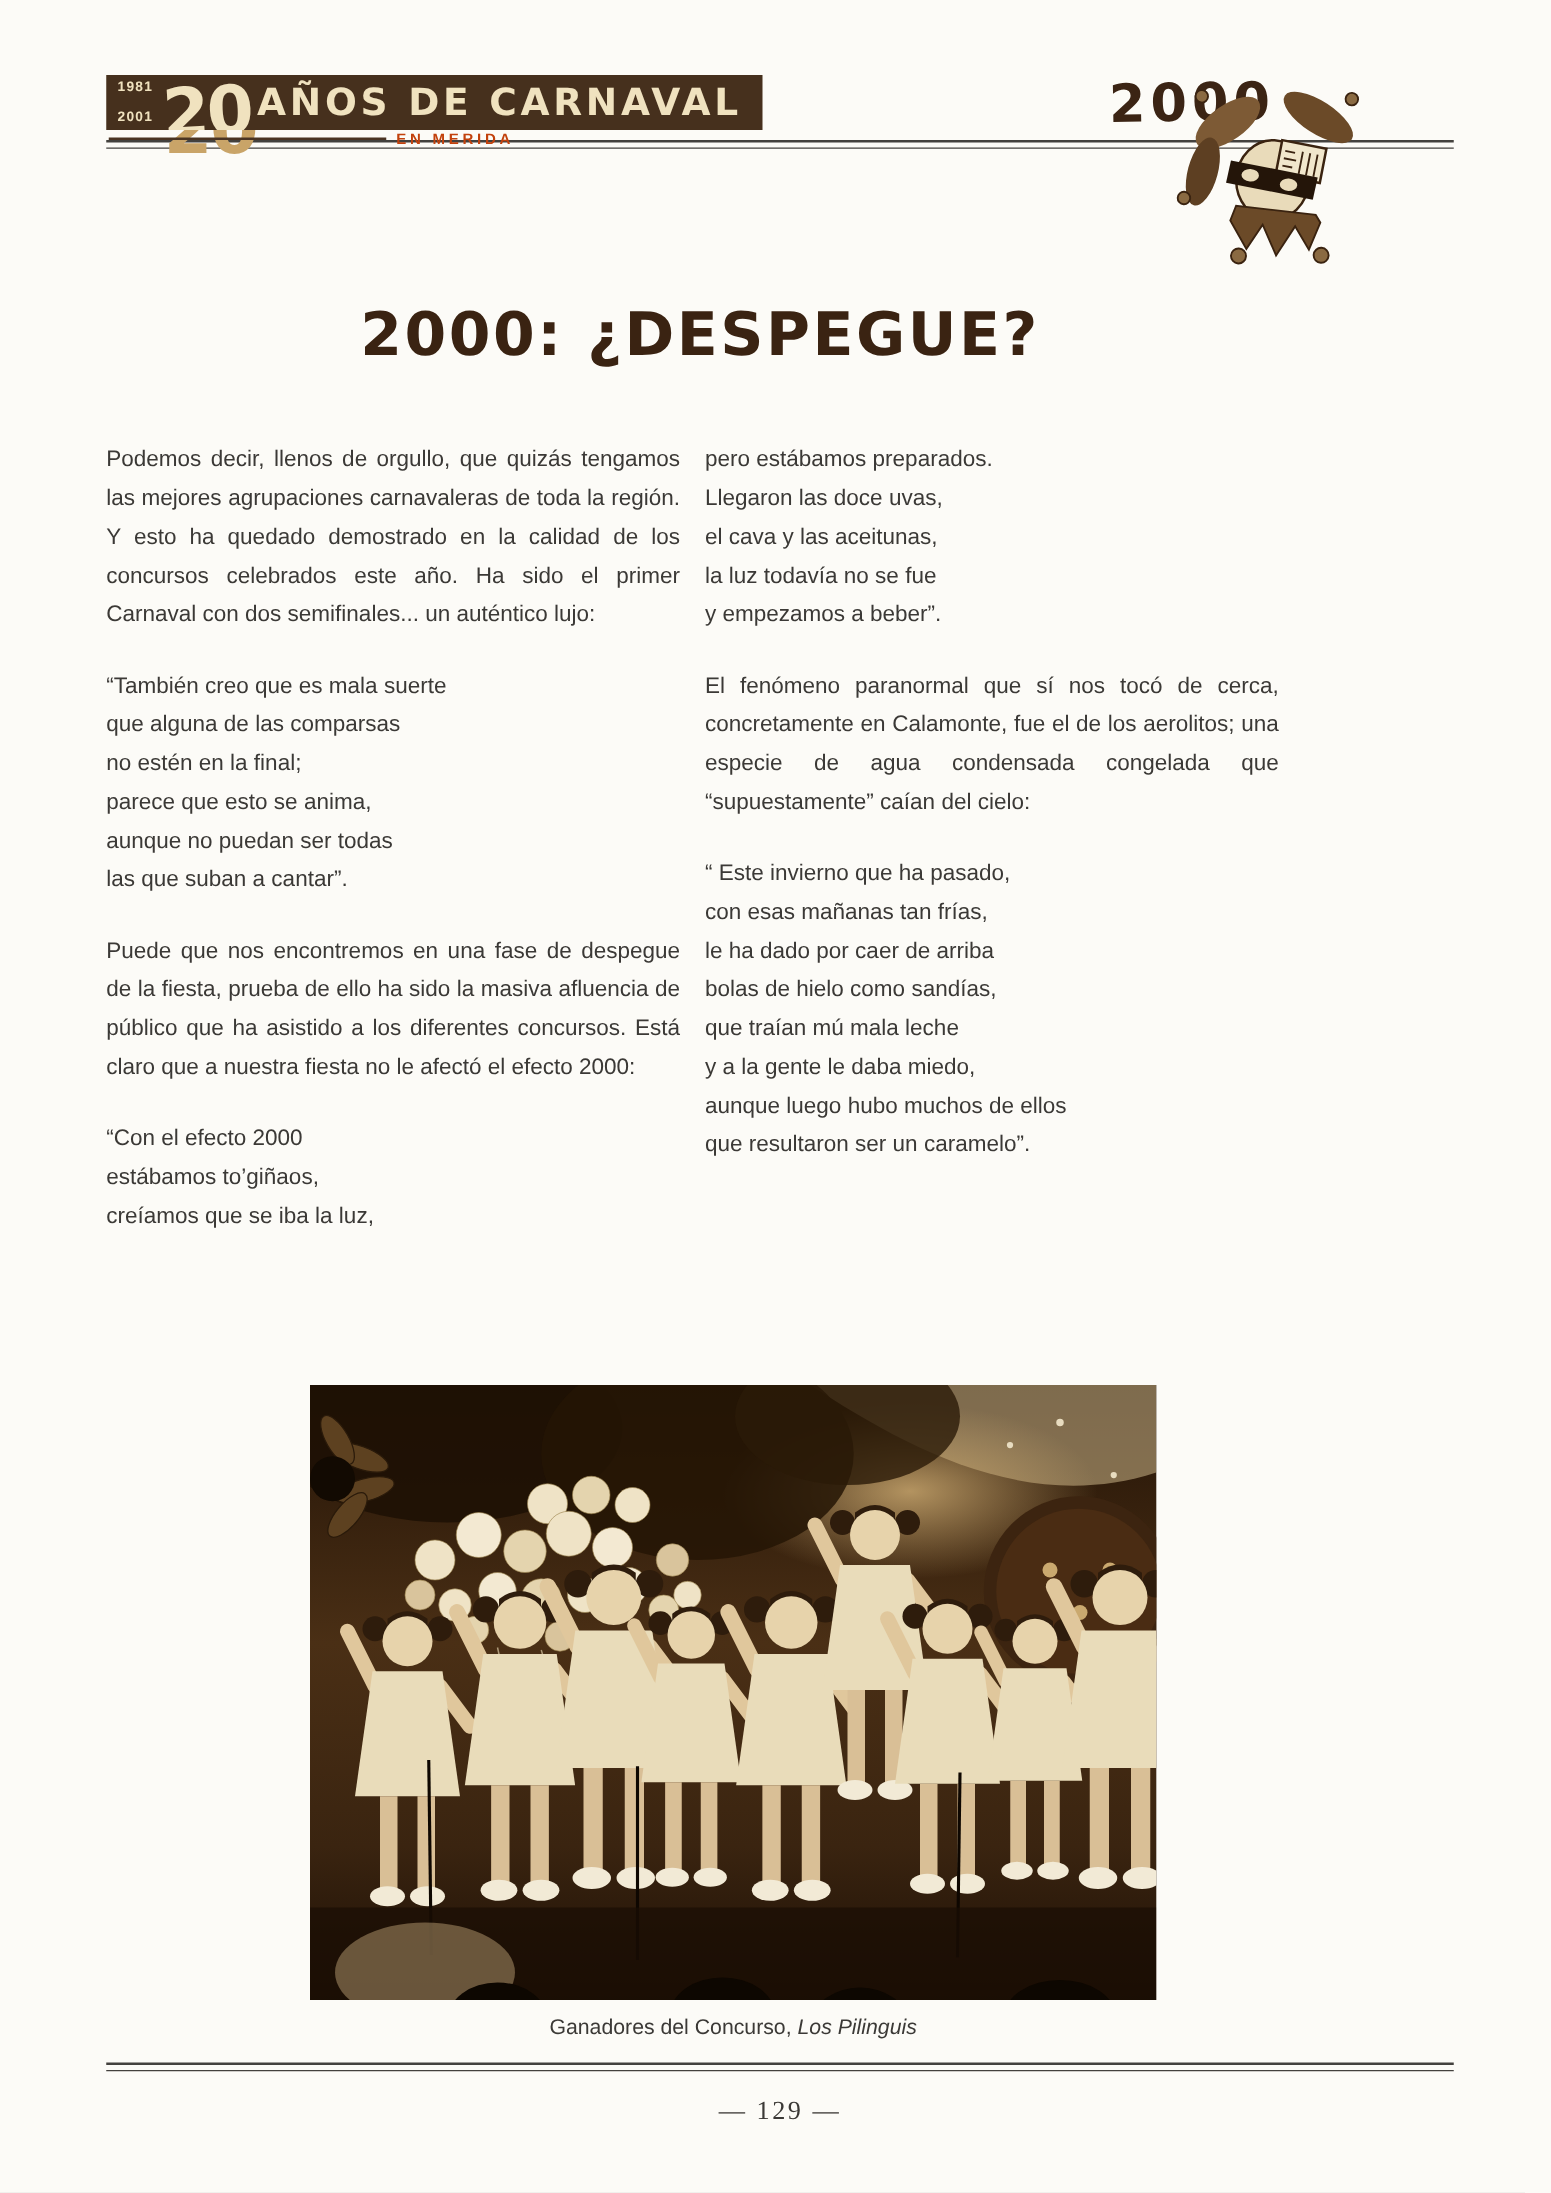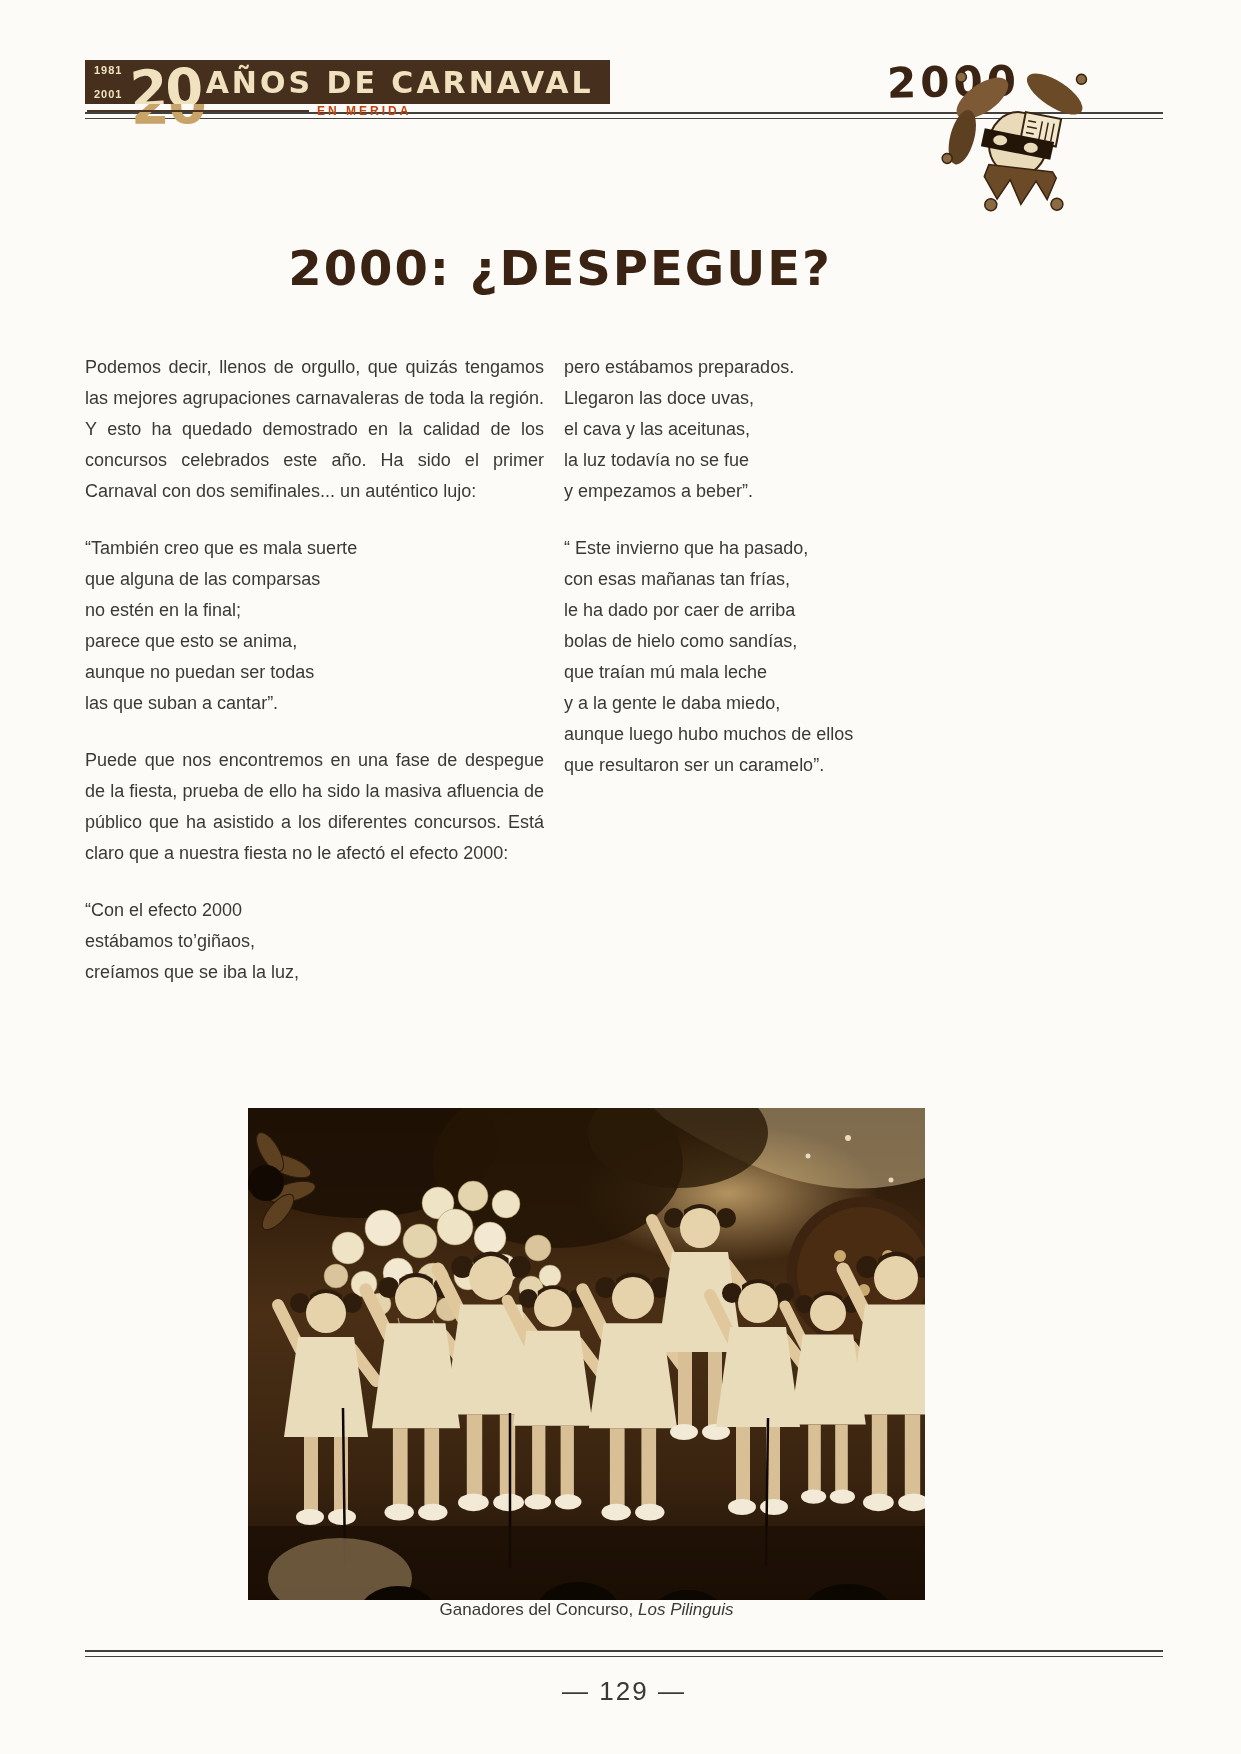--- a/index.html
+++ b/index.html
@@ -62,28 +62,28 @@
   
   .columns { position:absolute; left:85px; top:352px; width:950px; display:flex; gap:20px; }
   .col { width:459px; font-size:18px; line-height:31px; color:#3b3936; }
   .para { text-align:justify; margin-bottom:26px; }
   .verse { white-space:pre-line; margin-bottom:26px; }
 
   
   .photo-figure { position:absolute; left:248px; top:1108px; width:677px; }
   .photo-frame { width:677px; height:492px; display:block; background:#2a1a0c; }
   .photo-caption {
-    margin-top:0; text-align:center; font-size:17px; color:#3b3936;
+    margin-top:12px; text-align:center; font-size:17px; color:#3b3936;
   }
   .photo-caption .italic { font-style:italic; }
 
   
   .page-number {
     position:absolute; left:85px; top:1676px; width:1078px; text-align:center;
-    font-size:26px; color:#3b3936; letter-spacing:2px;
+    font-size:21px; color:#3b3936; letter-spacing:2px;font-family:Liberation Serif, serif;
   }
 </style>
 </head>
 <body>
 
 <div class="page">
 
   <header>
     <div class="logo">
       <span class="ghost20">20</span>
@@ -146,20 +146,21 @@
       <div class="verse">“Con el efecto 2000
 estábamos to’giñaos,
 creíamos que se iba la luz,</div>
     </div>
     <div class="col">
       <div class="verse">pero estábamos preparados.
 Llegaron las doce uvas,
 el cava y las aceitunas,
 la luz todavía no se fue
 y empezamos a beber”.</div>
+      <p class="para">El fenómeno paranormal que sí nos tocó de cerca, concretamente en Calamonte, fue el de los aerolitos; una especie de agua condensada congelada que “supuestamente” caían del cielo:</p>
       <div class="verse">“ Este invierno que ha pasado,
 con esas mañanas tan frías,
 le ha dado por caer de arriba
 bolas de hielo como sandías,
 que traían mú mala leche
 y a la gente le daba miedo,
 aunque luego hubo muchos de ellos
 que resultaron ser un caramelo”.</div>
     </div>
   </div>

